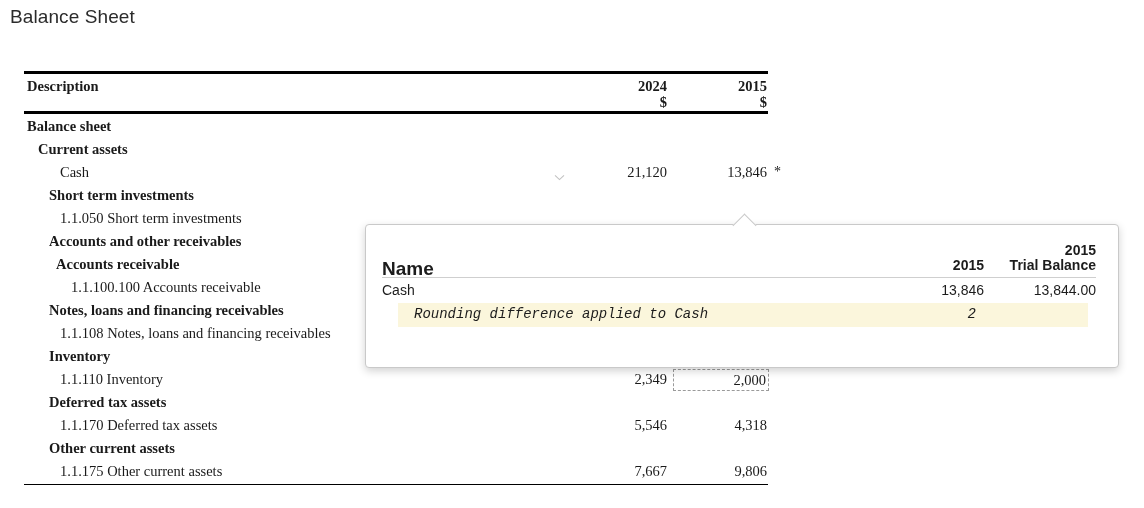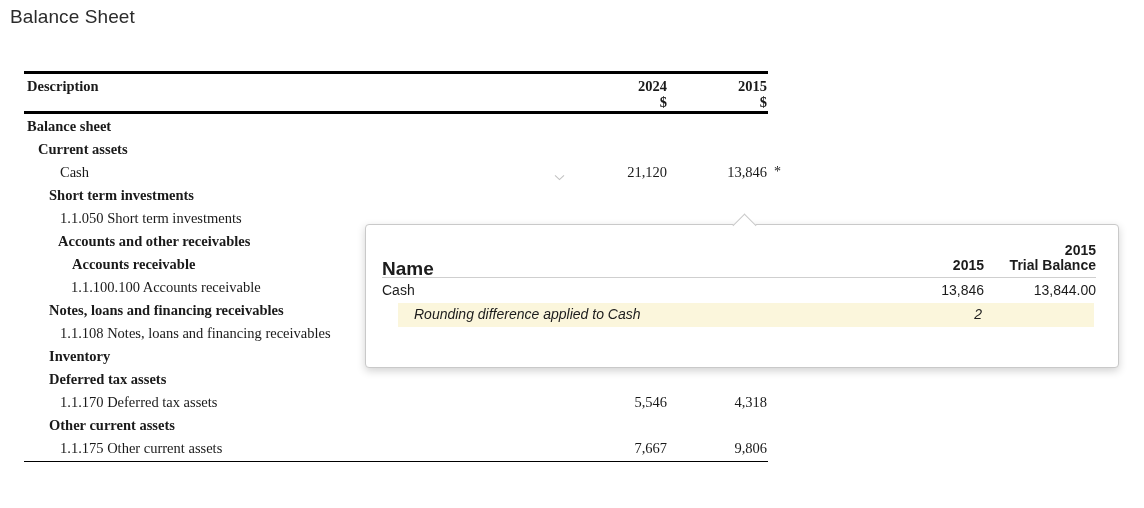--- a/index.html
+++ b/index.html
@@ -203,21 +203,22 @@
     left: 16px;
     font-style: italic;
     top: 3px;
   }
   .pop-row.highlight .r-val {
     font-style: italic;
     top: 3px;
   }
   .hl-wrap {
     margin-left: 16px;
-    margin-right: 2px;
+    margin-right: 8px;
+    font-family: Liberation Mono, monospace;
   }
 </style>
 </head>
 <body>
 
 <div class="page-title">Balance Sheet</div>
 
 <div class="report">
 
   <div class="rule-thick"></div>
@@ -260,26 +261,26 @@
         <div class="label" style="left: 25px;">Short term investments</div>
         <div class="val c2016"></div>
         <div class="val c2015"></div>
       </div>
       <div class="row">
         <div class="label" style="left: 36px;">1.1.050 Short term investments</div>
         <div class="val c2016"></div>
         <div class="val c2015"></div>
       </div>
       <div class="row group">
-        <div class="label" style="left: 34px;">Accounts and other receivables</div>
-        <div class="val c2016"></div>
-        <div class="val c2015"></div>
-      </div>
-      <div class="row group">
-        <div class="label" style="left: 48px;">Accounts receivable</div>
+        <div class="label" style="left: 25px;">Accounts and other receivables</div>
+        <div class="val c2016"></div>
+        <div class="val c2015"></div>
+      </div>
+      <div class="row group">
+        <div class="label" style="left: 32px;">Accounts receivable</div>
         <div class="val c2016"></div>
         <div class="val c2015"></div>
       </div>
       <div class="row">
         <div class="label" style="left: 47px;">1.1.100.100 Accounts receivable</div>
         <div class="val c2016"></div>
         <div class="val c2015"></div>
       </div>
       <div class="row group">
         <div class="label" style="left: 25px;">Notes, loans and financing receivables</div>
@@ -288,20 +289,25 @@
       </div>
       <div class="row">
         <div class="label" style="left: 36px;">1.1.108 Notes, loans and financing receivables</div>
         <div class="val c2016"></div>
         <div class="val c2015"></div>
       </div>
       <div class="row group">
         <div class="label" style="left: 25px;">Inventory</div>
         <div class="val c2016"></div>
         <div class="val c2015"></div>
+      </div>
+      <div class="row">
+        <div class="label" style="left: 36px;">1.1.110 Inventory</div>
+        <div class="val c2016">2,349</div>
+        <div class="val c2015 boxed">2,000</div>
       </div>
       <div class="row group">
         <div class="label" style="left: 25px;">Deferred tax assets</div>
         <div class="val c2016"></div>
         <div class="val c2015"></div>
       </div>
       <div class="row">
         <div class="label" style="left: 36px;">1.1.170 Deferred tax assets</div>
         <div class="val c2016">5,546</div>
         <div class="val c2015">4,318</div>

